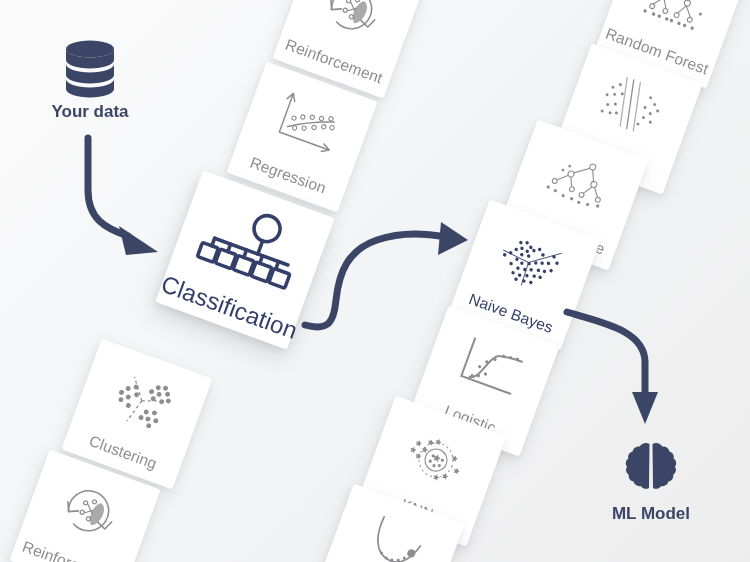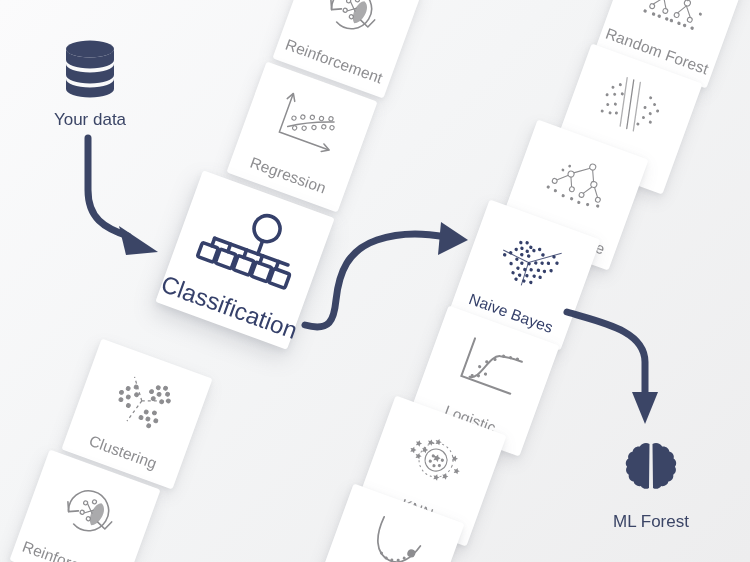--- a/index.html
+++ b/index.html
@@ -64,23 +64,23 @@
   .card.big .caption { font-size: 24px; bottom: 6px; }
 
   
   .node {
     position: absolute;
     text-align: center;
     color: #3b4566;
   }
   .node .node-label {
     font-size: 17px;
-    font-weight: normal;
+    font-weight: bold;
     color: #3b4566;
-    margin-top: 10px;
+    margin-top: 2px;
     white-space: nowrap;
   }
   .node svg { display: block; margin: 0 auto; }
 
   .flow-layer {
     position: absolute;
     left: 0; top: 0;
     width: 750px; height: 562px;
     pointer-events: none;
   }
@@ -420,21 +420,21 @@
     <div class="node-label">Your data</div>
   </div>
 
   <div class="node" style="left:596px; top:440px; width:110px;">
     <svg width="60" height="62" viewBox="0 0 60 62">
       <g fill="#3b4566">
         <path d="M28.5 4 c-3.5 -2 -8 -0.6 -9.6 2.6 c-3.6 -0.6 -6.9 1.8 -7.2 5 c-3.3 0.9 -5.3 4 -4.3 7 c-2.9 1.9 -3.5 5.7 -1.3 8.2 c-1.9 2.6 -1.1 6.3 1.7 7.9 c-0.7 3.2 1.5 6.3 4.8 6.8 c0.6 3.2 3.9 5.3 7.2 4.5 c1.6 2.8 5.4 3.7 8.2 2 z"></path>
         <path d="M31.5 4 c3.5 -2 8 -0.6 9.6 2.6 c3.6 -0.6 6.9 1.8 7.2 5 c3.3 0.9 5.3 4 4.3 7 c2.9 1.9 3.5 5.7 1.3 8.2 c1.9 2.6 1.1 6.3 -1.7 7.9 c0.7 3.2 -1.5 6.3 -4.8 6.8 c-0.6 3.2 -3.9 5.3 -7.2 4.5 c-1.6 2.8 -5.4 3.7 -8.2 2 z"></path>
       </g>
     </svg>
-    <div class="node-label">ML Forest</div>
+    <div class="node-label">ML Model</div>
   </div>
 
   <svg class="flow-layer" viewBox="0 0 750 562">
     <g fill="none" stroke="#3b4566" stroke-width="7" stroke-linecap="round">
 
       <path d="M88 138 L88 190 C88 218 104 228 128 236"></path>
 
       <path d="M305 325 C330 332 334 320 336 300 C339 272 348 250 377 240 C404 231 428 234 447 237"></path>
 
       <path d="M567 312 C600 322 645 330 645 362 L645 398"></path>

